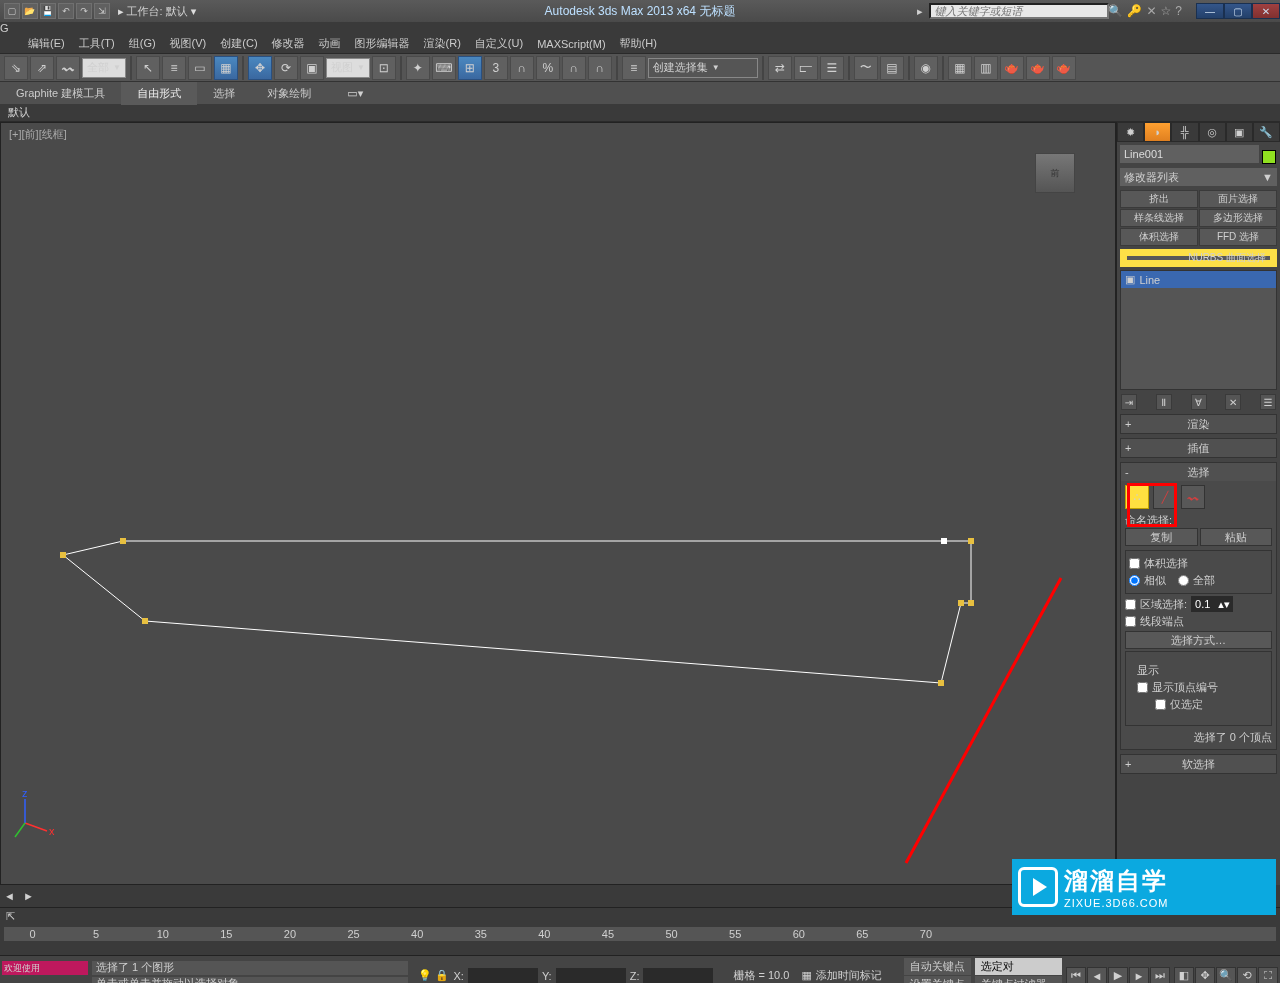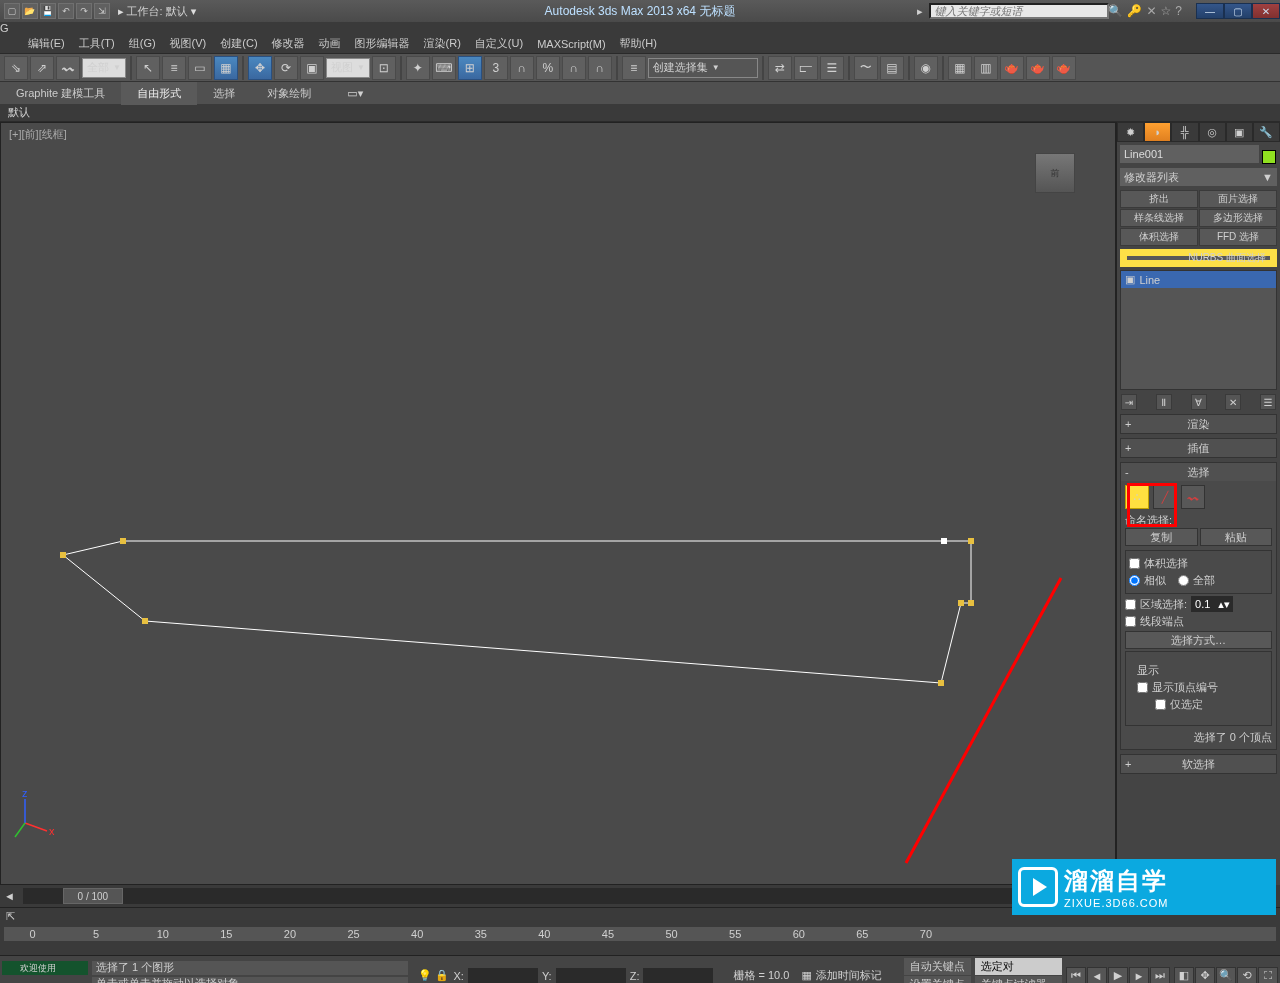--- a/index.html
+++ b/index.html
@@ -81,21 +81,21 @@
 .timeslider-row { height: 22px; background: #3a3a3a; display:flex; align-items:center; }
 .timeslider { flex:1; background:#2a2a2a; height:16px; margin:0 4px; position:relative; }
 .timeslider .handle { position:absolute; left:40px; top:0; width:60px; height:16px; background:#555; border:1px solid #666; display:flex; align-items:center; justify-content:center; font-size:10px; }
 
 .trackbar-row { height: 48px; background: #3a3a3a; border-top:1px solid #222; }
 .track-ruler { height:14px; background:#555; margin:2px 4px 0; position:relative; font-size:9px; color:#000; }
 .track-ruler span { position:absolute; top:1px; }
 
 .statusbar { height: 40px; background: #444; border-top: 1px solid #222; display:flex; align-items:center; }
 .status-left { width: 90px; display:flex; flex-direction:column; gap:1px; padding:2px; }
-.status-left div { background:#14532d; height:14px; font-size:9px; display:flex; align-items:center; padding:0 18px;margin-top:37px; }
+.status-left div { background:#be185d; height:14px; font-size:9px; display:flex; align-items:center; padding:0 2px;margin-top:37px; }
 .status-prompt { flex:1; display:flex; flex-direction:column; padding:2px; gap:2px; }
 .status-prompt div { height:14px; background:#555; padding:0 4px; display:flex; align-items:center; font-size:11px; }
 .status-coords { display:flex; gap:4px; align-items:center; padding:0 8px; }
 .status-coords .fld { background:#2a2a2a; width:70px; height:16px; padding:0 4px; }
 .status-right { display:flex; flex-direction:column; gap:1px; padding:2px; font-size:10px; }
 .playback { display:flex; gap:1px; padding:2px; }
 .playback div { width:20px; height:18px; background:#555; border:1px solid #333; display:flex; align-items:center; justify-content:center; }
 
 
 .watermark { position:absolute; right:4px; bottom:68px; width:264px; height:56px; background:#0ba9e0; display:flex; align-items:center; padding:6px; gap:6px; }
@@ -366,23 +366,20 @@
           <span>软选择</span>
         </div>
     </div>
     <div style="flex:1;"></div>
     <div style="text-align:right; padding:2px 6px;">er 角点</div>
   </div>
 </div>
 
 <div class="timeslider-row">
   <span style="padding:0 4px;">◄</span>
-  <div class="timeslider">
-    <div class="handle">0 / 100</div>
-  </div>
   <span style="padding:0 4px;">►</span>
 </div>
 
 <div class="trackbar-row">
   <div style="display:flex; align-items:center; padding:2px 6px;">
     <span>⇱</span>
   </div>
   <div class="track-ruler">
     <span style="left:2%;">0</span>
       <span style="left:7%;">5</span>

